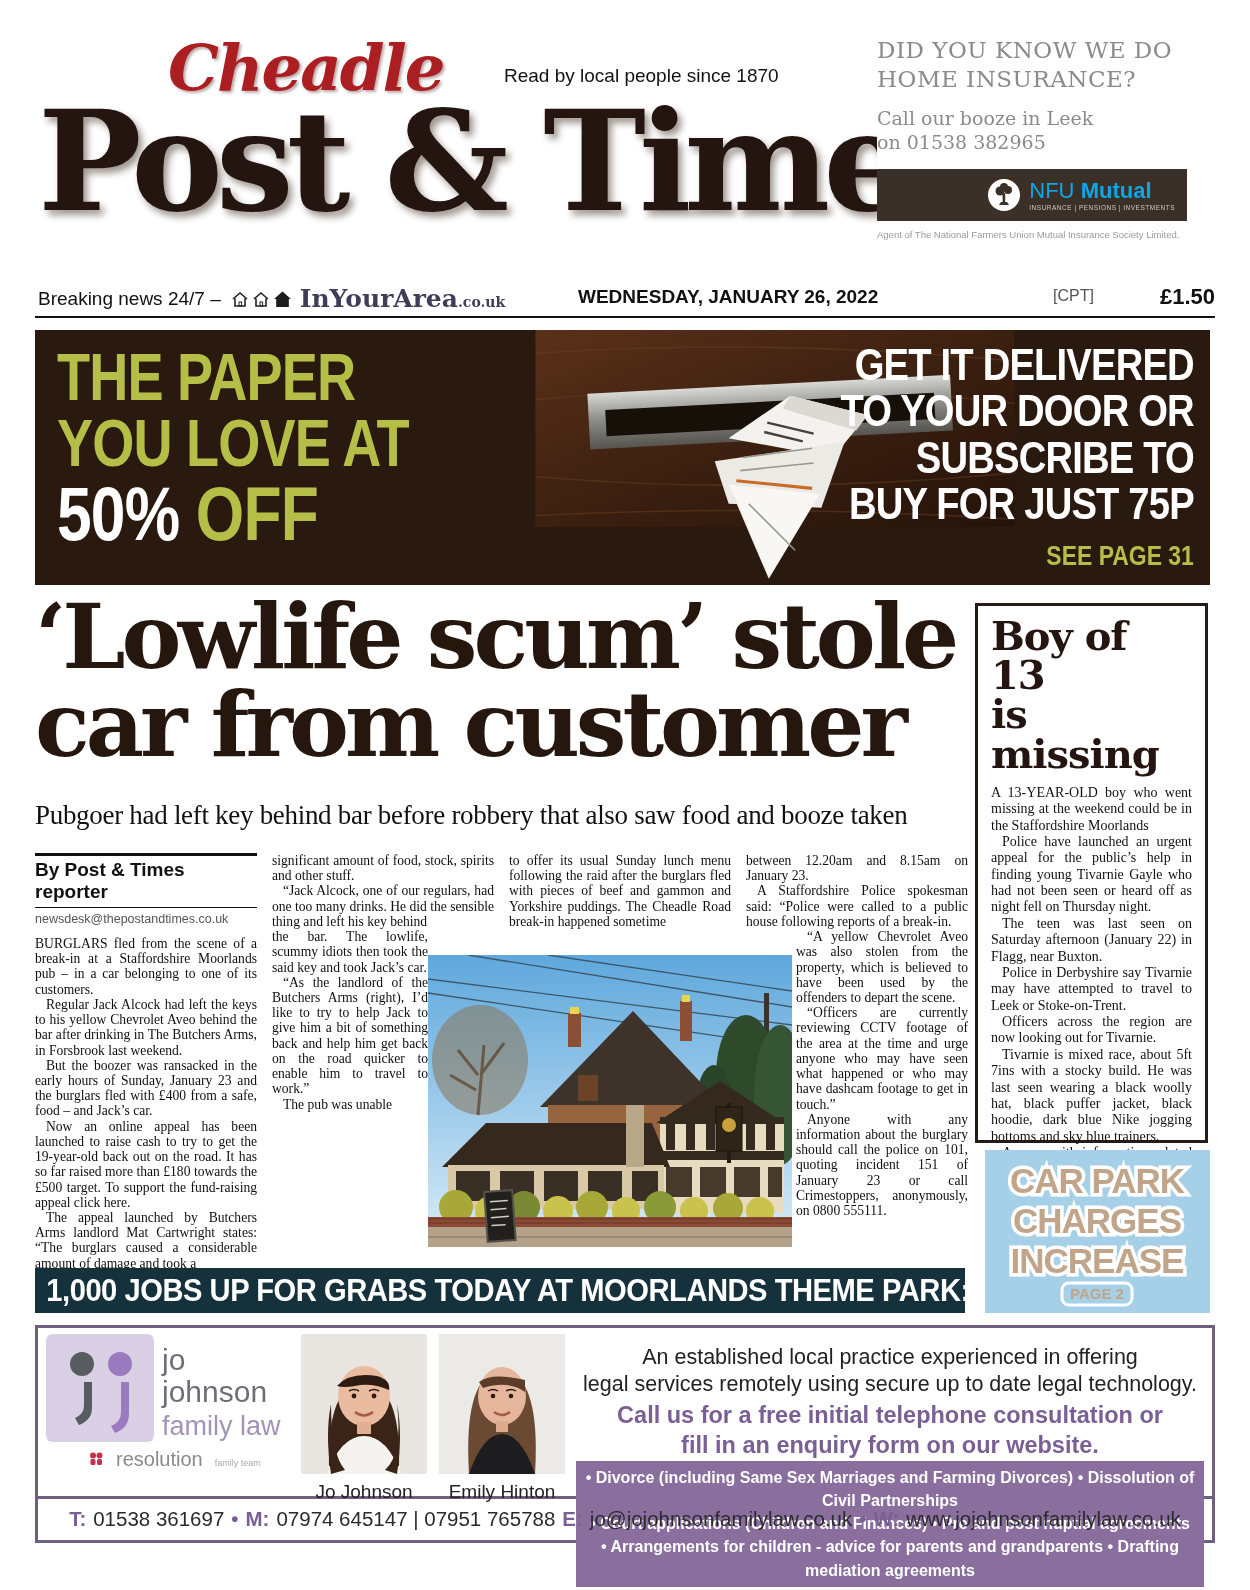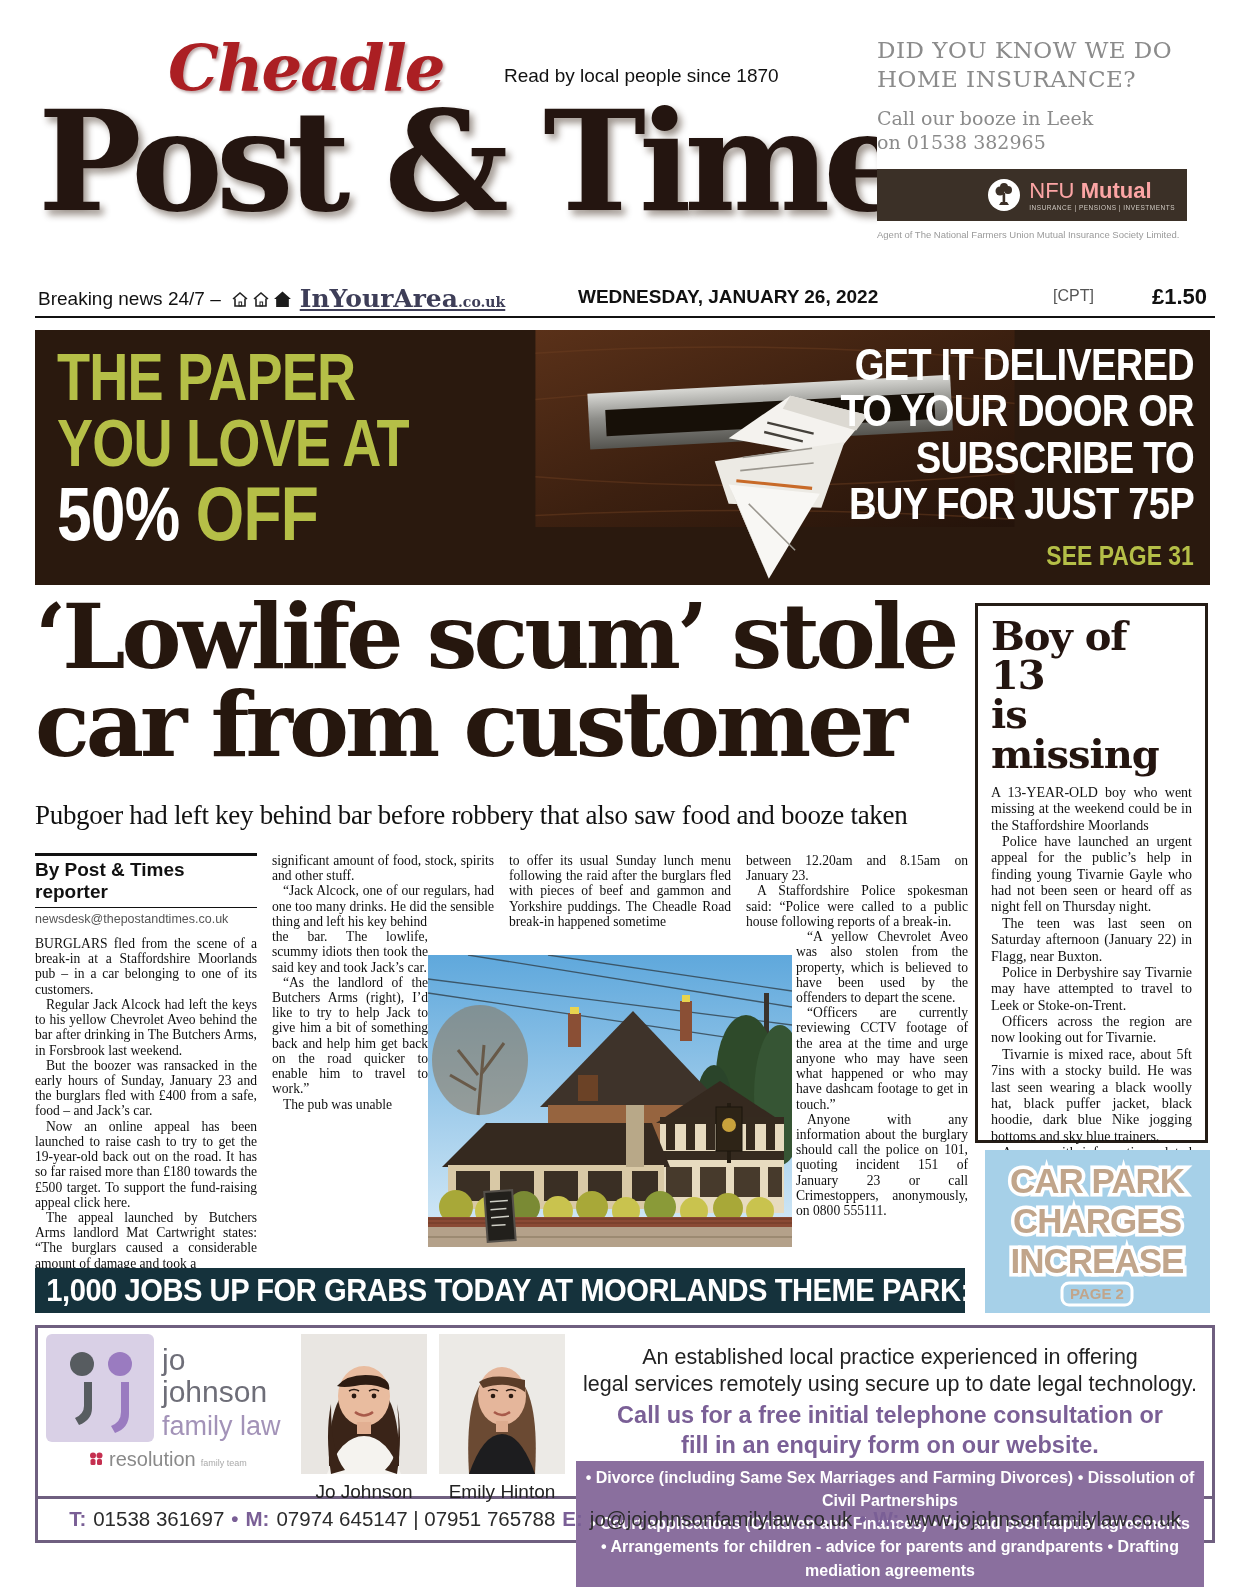--- a/index.html
+++ b/index.html
@@ -15,34 +15,34 @@
           color:#241510;letter-spacing:-7px;white-space:nowrap;
           text-shadow:4px 5px 7px rgba(40,20,5,.45);}
   .tagline-box{position:absolute;left:492px;top:60px;background:#ffffff;padding:5px 12px;
           font-family:"Liberation Sans",sans-serif;font-size:19px;color:#111;z-index:5;}
   .nfu{position:absolute;left:877px;top:36px;width:338px;z-index:6;background:#fff;}
   .nfu-h{font-family:"DejaVu Serif",serif;font-size:23px;color:#8b8b8b;line-height:1.25;letter-spacing:.5px;}
   .nfu-call{font-family:"DejaVu Serif",serif;font-size:19px;color:#8b8b8b;line-height:1.3;margin-top:12px;}
   .nfu-bar{margin-top:14px;width:310px;height:52px;background:#3b3027;display:flex;
            align-items:center;justify-content:flex-end;padding-right:12px;box-sizing:border-box;}
   .nfu-logo{display:flex;align-items:center;gap:8px;}
-  .nfu-brand{color:#fca5a5;font-family:"Liberation Sans",sans-serif;font-size:22px;}
+  .nfu-brand{color:#0ea5e9;font-family:"Liberation Sans",sans-serif;font-size:22px;}
   .nfu-brand b{font-weight:bold;}
   .nfu-sub{color:#cfc9c2;font-size:6.5px;font-family:"Liberation Sans",sans-serif;letter-spacing:.5px;text-align:right;}
   .nfu-agent{margin-top:8px;font-family:"Liberation Sans",sans-serif;font-size:9.5px;color:#9a9a9a;}
 
   .breaking{position:absolute;left:38px;top:284px;width:1177px;display:flex;align-items:center;
             font-family:"Liberation Sans",sans-serif;}
   .breaking-label{font-size:19px;color:#111;}
   .houses{display:flex;align-items:flex-end;gap:3px;margin:0 8px 0 10px;}
-  .iya{font-family:"DejaVu Serif",serif;font-weight:bold;font-size:25px;color:#3e3e58;text-decoration:underline;}
+  .iya{font-family:"DejaVu Serif",serif;font-weight:bold;font-size:25px;color:#3e3e58;}
   .iya-suffix{font-size:14px;font-weight:bold;color:#3e3e58;}
   .breaking-date{position:absolute;left:540px;top:2px;font-size:19px;font-weight:bold;color:#111;}
   .cpt{position:absolute;left:1015px;top:3px;font-size:16px;color:#555;}
-  .price{position:absolute;right:8px;top:0;font-size:22px;font-weight:bold;color:#111;}
+  .price{position:absolute;right:0;top:0;font-size:22px;font-weight:bold;color:#111;}
   .mast-rule{position:absolute;left:35px;top:316px;width:1180px;height:2px;background:#111;}
 
   
   .promo{position:absolute;left:35px;top:330px;width:1175px;height:255px;background:#2a190e;overflow:visible;z-index:4;}
   .promo-photo{position:absolute;left:430px;top:0;width:620px;height:255px;overflow:visible;}
   .promo-left{position:absolute;left:22px;top:14px;font-family:"Liberation Sans",sans-serif;
               font-weight:bold;color:#b5bf47;font-size:66px;line-height:1.0;letter-spacing:-1px;
               transform:scaleX(.82);transform-origin:left top;white-space:nowrap;z-index:3;}
   .promo-left .fifty{color:#ffffff;font-size:76px;}
   .promo-left .off{font-size:76px;}
@@ -90,21 +90,21 @@
   .carpark{position:absolute;left:985px;top:1150px;width:225px;height:163px;background:#a6d0e8;}
 
   
   .lawad{position:absolute;left:35px;top:1325px;width:1180px;height:218px;border:3px solid #6f5f80;
          box-sizing:border-box;background:#fff;}
   .lawad-top{display:flex;height:168px;padding:6px 8px 0 8px;box-sizing:border-box;gap:10px;}
   .logo-block{width:244px;position:relative;}
   .logo-row{display:flex;gap:8px;}
   .logo-text{font-family:"Liberation Sans",sans-serif;color:#6e6e78;font-size:30px;line-height:1.08;padding-top:10px;}
   .logo-text .fl{color:#a393b8;font-size:27px;}
-  .resolution{display:flex;align-items:baseline;gap:5px;margin:6px 0 0 42px;
+  .resolution{display:flex;align-items:baseline;gap:12px;margin:6px 0 0 42px;
               font-family:"Liberation Sans",sans-serif;color:#8a8a8a;font-size:20px;}
   .resolution small{font-size:9px;color:#aaa;}
   .portrait{width:128px;text-align:center;font-family:"Liberation Sans",sans-serif;}
   .portrait .name{font-size:19px;color:#222;margin-top:3px;}
   .law-right{flex:1;text-align:center;font-family:"Liberation Sans",sans-serif;padding-top:2px;}
   .law-intro{font-size:21.5px;color:#222;line-height:1.25;margin-top:8px;}
   .law-cta{color:#7a5f96;font-weight:bold;font-size:23.5px;line-height:1.3;margin-top:2px;}
   .law-services{background:#8a6f9e;color:#fff;font-weight:bold;font-size:16px;line-height:1.45;
                 padding:5px 8px;margin-top:0;}
   .law-contact{border-top:3px solid #6f5f80;height:40px;display:flex;align-items:center;justify-content:center;

